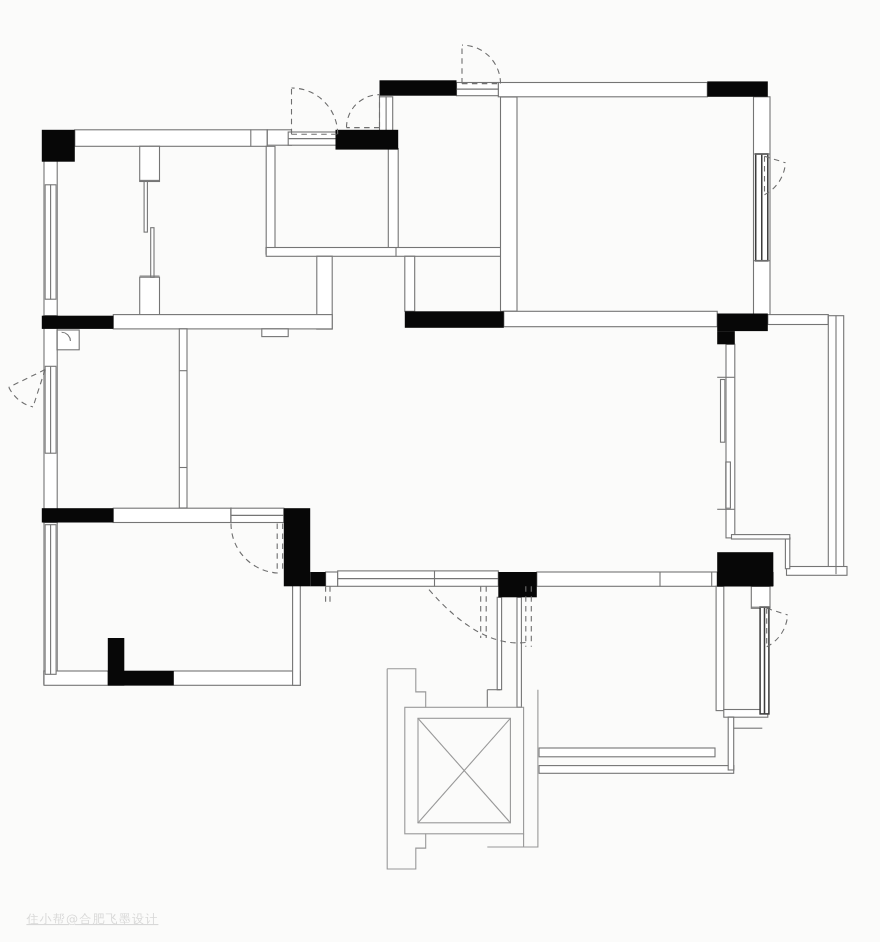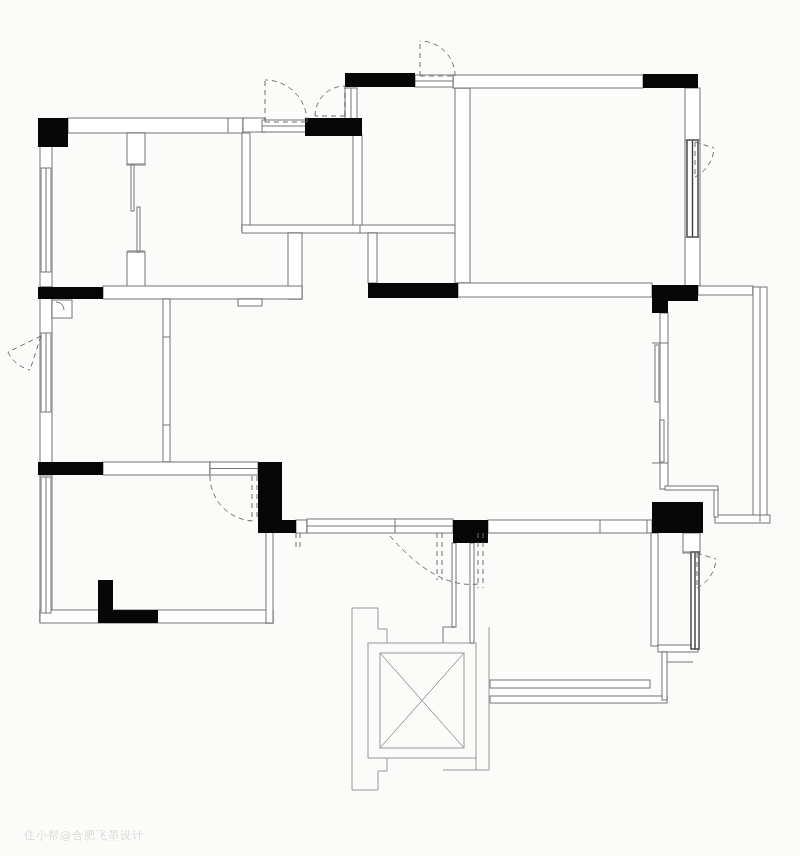--- a/index.html
+++ b/index.html
@@ -1,21 +1,21 @@
 <!DOCTYPE html>
 <html><head>
 <meta charset="utf-8">
 <style>
   html,body{margin:0;padding:0;background:#fbfbfa;}
   .stage{position:relative;width:800px;height:856px;background:#fbfbfa;overflow:hidden;
          font-family:"DejaVu Sans", sans-serif;}
   svg{position:absolute;left:0;top:0;}
   .watermark{position:absolute;left:24px;top:828px;font-size:11px;color:#9a9a9a;
              opacity:0.35;letter-spacing:1px;font-family:"DejaVu Sans",sans-serif;
-             filter:blur(0.4px);user-select:none;}
+             filter:blur(0.4px);user-select:none;text-decoration:underline;}
 </style>
 </head>
 <body>
 
 <div class="stage">
   <svg id="plan-svg" width="800" height="856" viewBox="0 0 800 856">
     <g id="g-outline">
         <polyline points="352,608 378,608 378,629 387,629 387,643" fill="none" stroke="#989898" stroke-width="1"></polyline>
         <polyline points="352,608 352,790 378,790 378,771 387,771 387,758" fill="none" stroke="#989898" stroke-width="1"></polyline>
         <polyline points="489,627 489,770 443,770" fill="none" stroke="#989898" stroke-width="1"></polyline>

